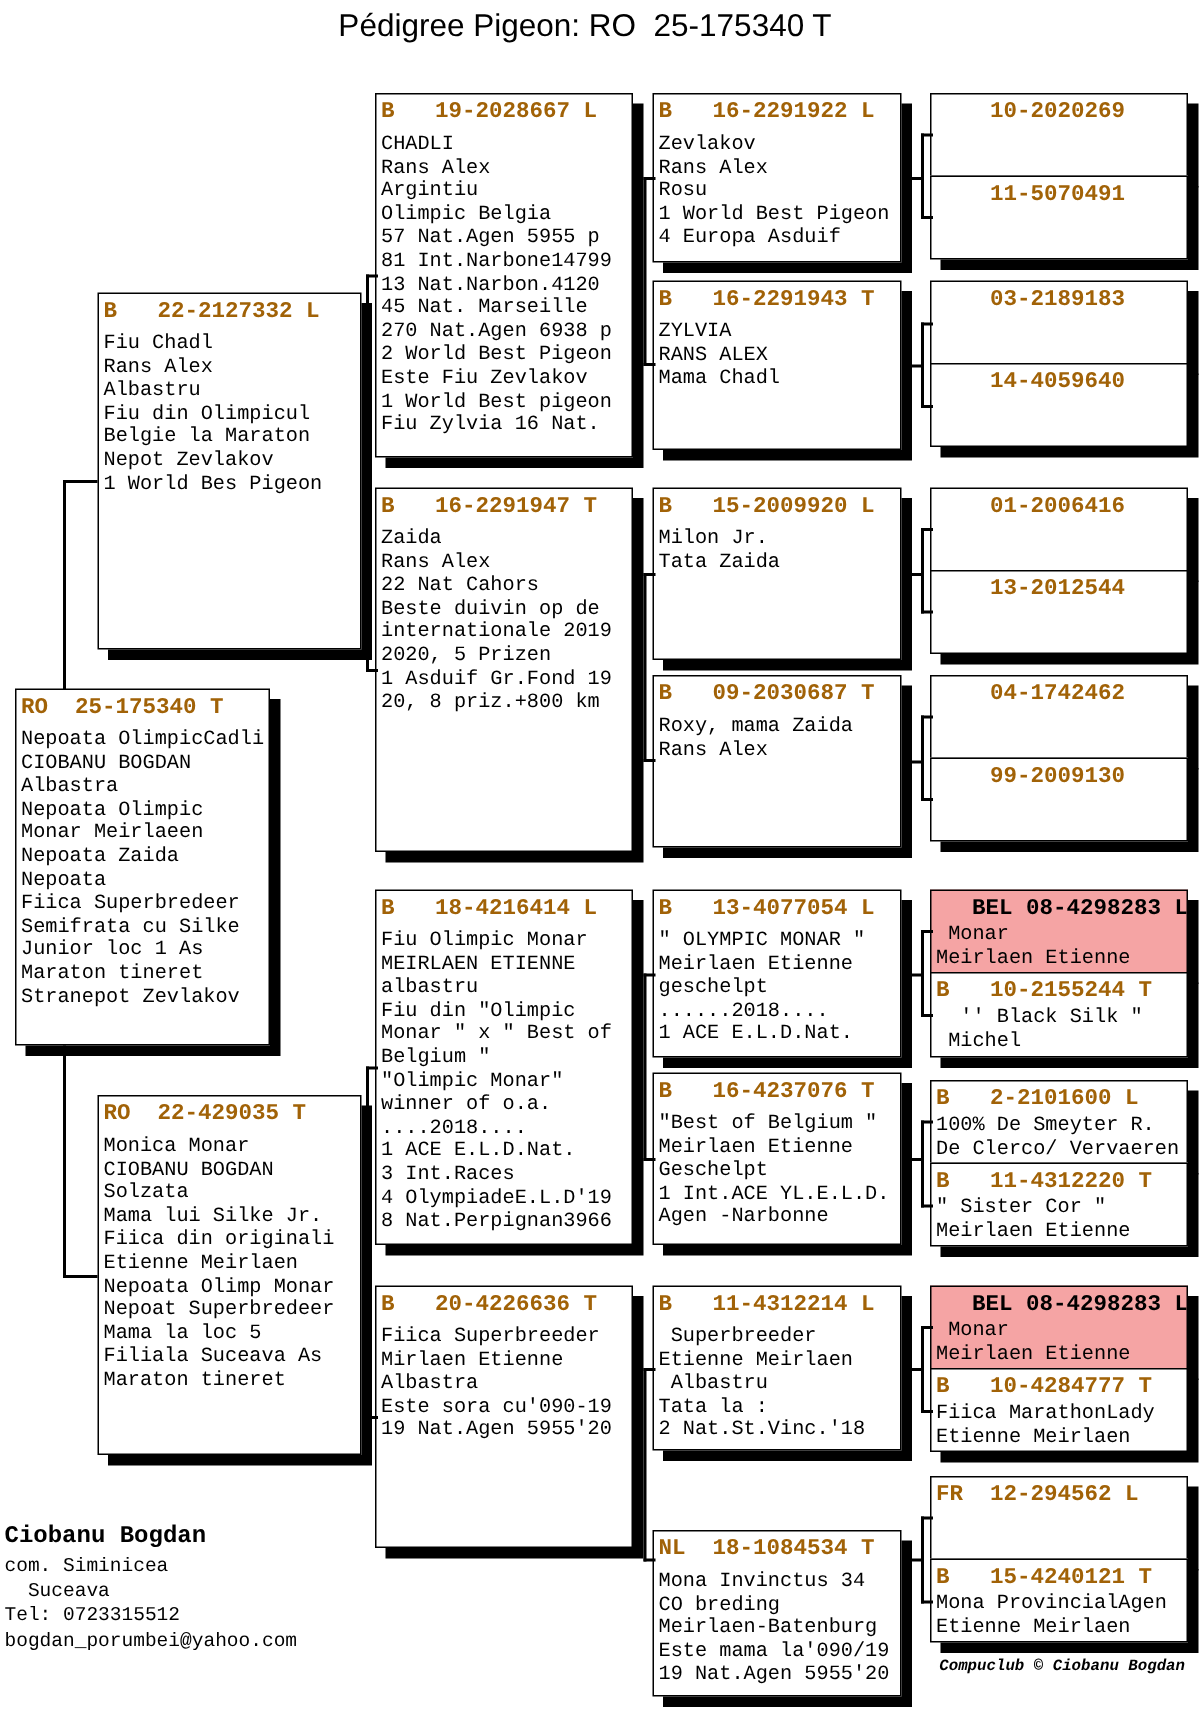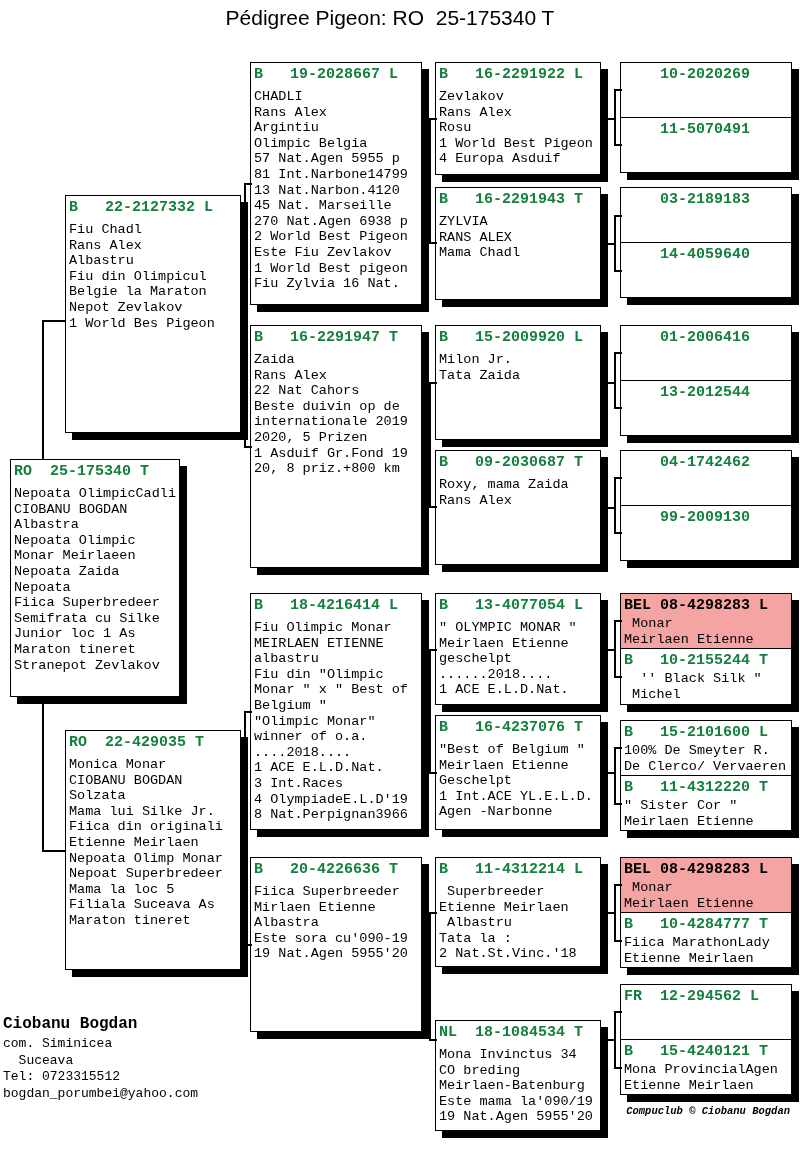--- a/index.html
+++ b/index.html
@@ -3,23 +3,23 @@
 <meta charset="utf-8">
 <style>
   html,body{margin:0;padding:0;background:#fff;}
   #page{position:relative;width:800px;height:1149px;background:#ffffff;overflow:hidden;
         font-family:"Liberation Mono",monospace;}
   #title{position:absolute;left:0;top:6px;width:780px;text-align:center;
          font-family:"Liberation Sans",sans-serif;font-size:21px;color:#000;white-space:pre;}
   .box{position:absolute;background:#fff;border:1px solid #000;box-shadow:7px 7px 0 0 #000;
        box-sizing:border-box;overflow:hidden;}
   .box.pink{background:#f5a4a4;}
-  .bhead{color:#15803d;font-weight:bold;font-size:15px;line-height:18px;
+  .bhead{color:#a16207;font-weight:bold;font-size:15px;line-height:18px;
          padding:3px 0 0 3px;white-space:pre;}
-  .box.pink .bhead{color:#000;}
+  .box.pink .bhead{color:#000;margin-left:24px;}
   .bbody{padding:5px 12px 0 3px;}
   .box.small .bbody{padding-top:1px;}
   .bline{font-size:13.5px;line-height:15.6px;color:#000;white-space:pre;}
   .line{position:absolute;background:#000;}
   #contact{position:absolute;left:3px;top:1012px;color:#000;}
   #contact-name{font-size:16px;font-weight:bold;line-height:24px;white-space:pre;}
   .cline{font-size:13px;line-height:16.6px;white-space:pre;}
   #footer{position:absolute;right:10px;top:1105px;font-size:10.5px;font-style:italic;
           font-weight:bold;color:#000;white-space:pre;}
 </style>
@@ -242,21 +242,21 @@
       </div>
   </div>
   <div class="box small" style="left:620px;top:648px;width:172px;height:57px">
     <div class="bhead">B   10-2155244 T</div>
     <div class="bbody">
         <div class="bline">  '' Black Silk "</div>
         <div class="bline"> Michel</div>
       </div>
   </div>
   <div class="box small" style="left:620px;top:720px;width:172px;height:56px">
-    <div class="bhead">B   15-2101600 L</div>
+    <div class="bhead">B   2-2101600 L</div>
     <div class="bbody">
         <div class="bline">100% De Smeyter R.</div>
         <div class="bline">De Clerco/ Vervaeren</div>
       </div>
   </div>
   <div class="box small" style="left:620px;top:775px;width:172px;height:56px">
     <div class="bhead">B   11-4312220 T</div>
     <div class="bbody">
         <div class="bline">" Sister Cor "</div>
         <div class="bline">Meirlaen Etienne</div>

